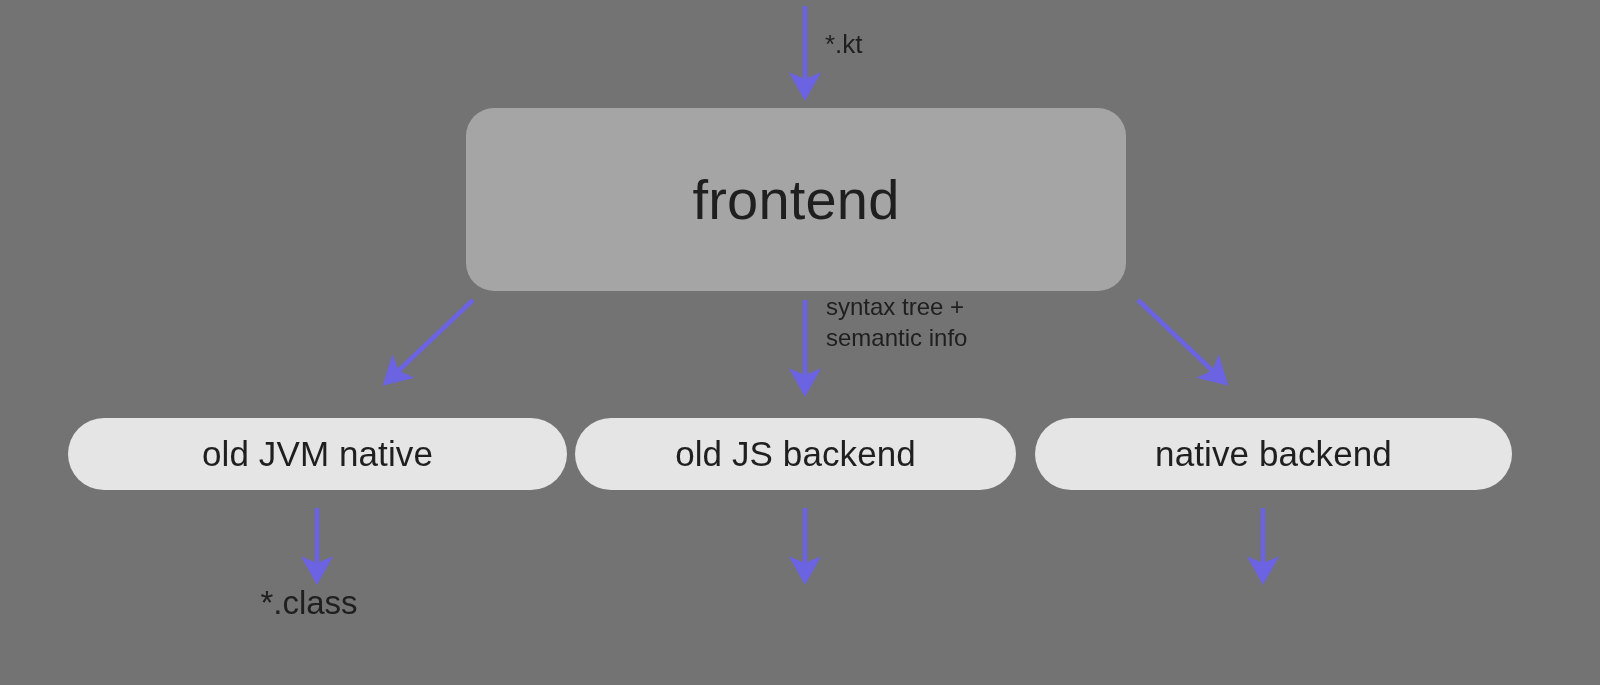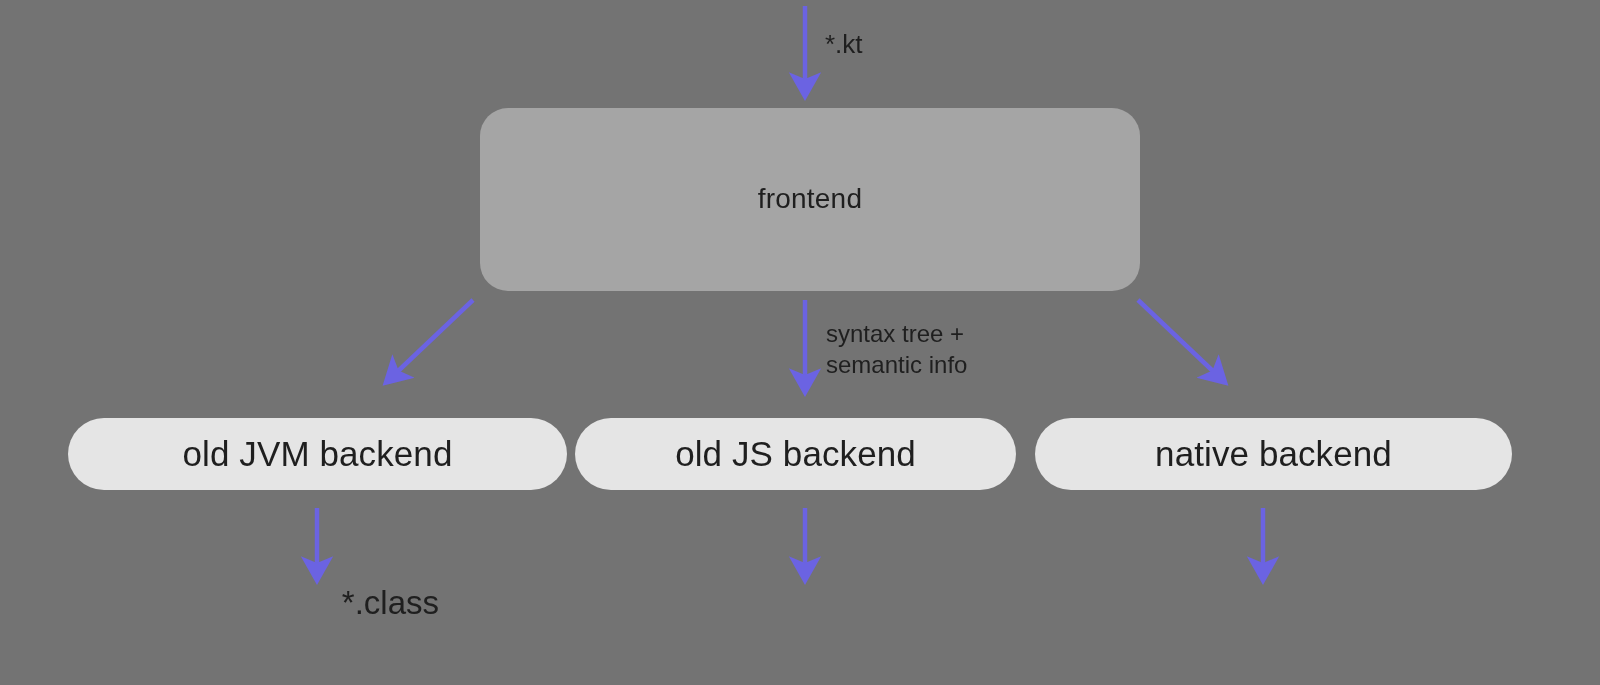--- a/index.html
+++ b/index.html
@@ -31,27 +31,27 @@
     position: absolute;
     display: flex;
     align-items: center;
     justify-content: center;
     box-sizing: border-box;
     color: #1f1f1f;
     text-align: center;
     line-height: 1.1;
   }
   .node-frontend {
-    left: 480px;
+    left: 466px;
     top: 108px;
     width: 660px;
     height: 183px;
     background: #a5a5a5;
     border-radius: 28px;
-    font-size: 28px;
+    font-size: 56px;
     letter-spacing: 0.2px;
   }
   .node-backend {
     top: 418px;
     height: 72px;
     background: #e5e5e5;
     border-radius: 36px;
     font-size: 35px;
     letter-spacing: 0.1px;
   }
@@ -67,27 +67,27 @@
     white-space: pre-line;
     text-align: left;
   }
   .label-kt {
     left: 825px;
     top: 28px;
     font-size: 26px;
   }
   .label-ir {
     left: 826px;
-    top: 319px;
+    top: 292px;
   }
   .out-label {
     position: absolute;
     top: 584px;
     width: 260px;
-    text-align: right;
+    text-align: center;
     font-size: 33px;
     color: #1f1f1f;
   }
   .out-0 { left: 179px; }
   .out-1 { left: 665px; }
   .out-2 { left: 1126px; }
 </style>
 </head>
 <body>
 
@@ -116,21 +116,21 @@
   <div class="edge-label label-kt">*.kt</div>
 
   <div class="node node-frontend">
     <span>frontend</span>
   </div>
 
   <div class="edge-label label-ir">syntax tree +
 semantic info</div>
 
   <div class="node node-backend backend-0">
-    <span>old JVM backend</span>
+    <span>old JVM native</span>
   </div>
   <div class="node node-backend backend-1">
     <span>old JS backend</span>
   </div>
   <div class="node node-backend backend-2">
     <span>native backend</span>
   </div>
 
   <div class="out-label out-0">*.class</div>
 

